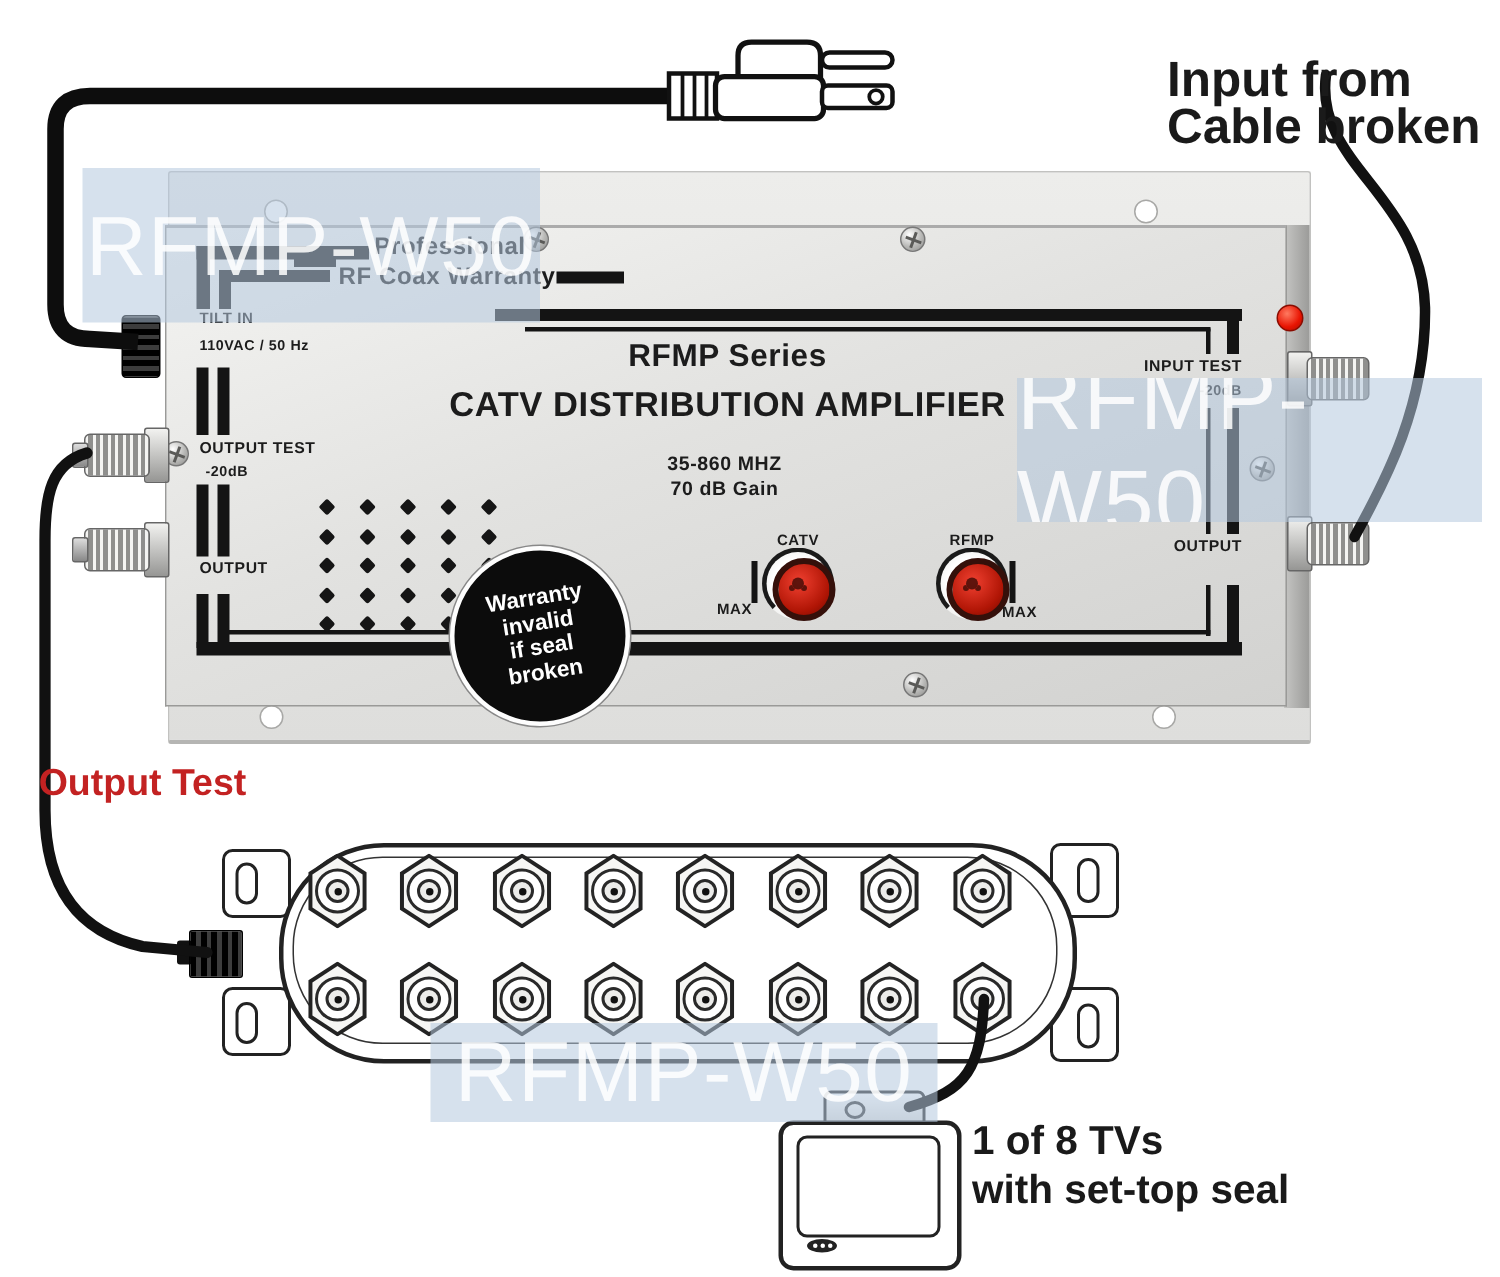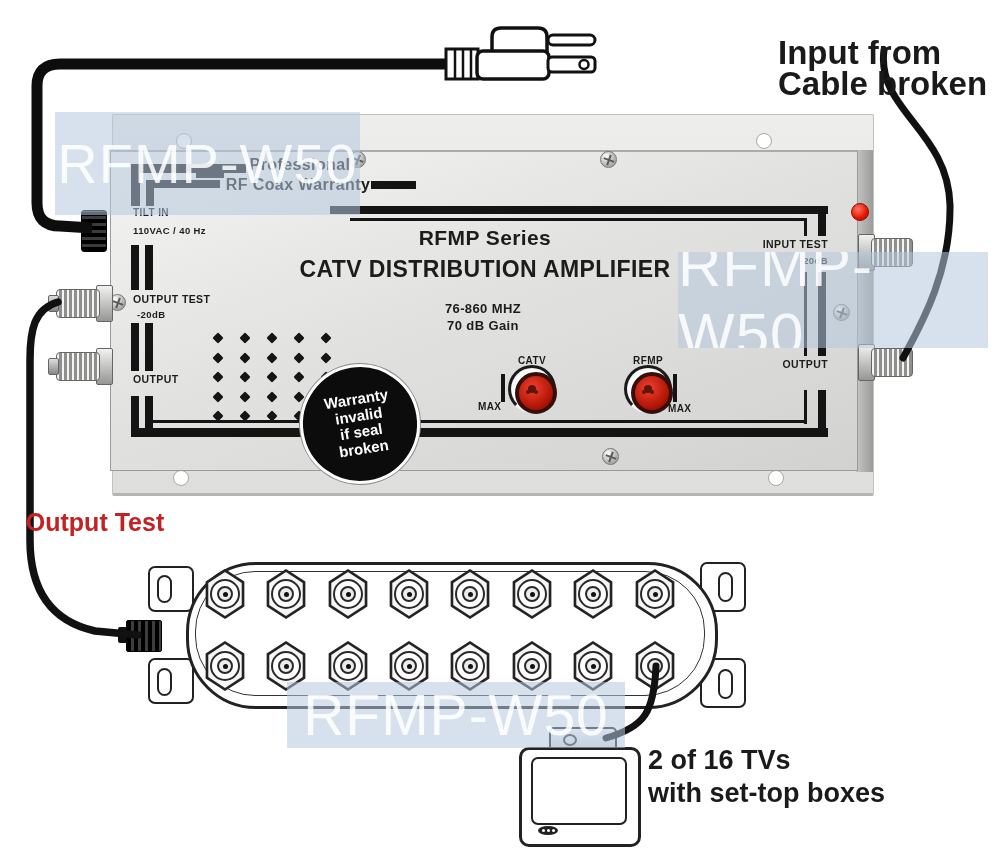--- a/index.html
+++ b/index.html
@@ -110,24 +110,24 @@
     <div class="bar" style="left:818px;top:212px;width:8px;height:24px;"></div>
     <div class="bar" style="left:804px;top:219px;width:3px;height:17px;"></div>
     <div class="bar" style="left:818px;top:272px;width:8px;height:84px;"></div>
     <div class="bar" style="left:804px;top:272px;width:3px;height:84px;"></div>
     <div class="bar" style="left:818px;top:390px;width:8px;height:44px;"></div>
     <div class="bar" style="left:804px;top:390px;width:3px;height:34px;"></div>
 
     <div class="lbl" style="left:225px;top:156px;width:150px;text-align:center;font-size:16px;">Professional</div>
     <div class="lbl" style="left:218px;top:176px;width:160px;text-align:center;font-size:16px;">RF Coax Warranty</div>
     <div class="lbl" style="left:133px;top:207px;font-size:10px;">TILT IN</div>
-    <div class="lbl" style="left:133px;top:225px;font-size:9.5px;font-weight:600;">110VAC / 40 Hz</div>
+    <div class="lbl" style="left:133px;top:225px;font-size:9.5px;font-weight:600;">110VAC / 50 Hz</div>
     <div class="lbl" style="left:380px;top:226px;width:210px;text-align:center;font-size:21px;">RFMP Series</div>
     <div class="lbl" style="left:278px;top:256px;width:414px;text-align:center;font-size:23px;">CATV DISTRIBUTION AMPLIFIER</div>
-    <div class="lbl" style="left:398px;top:301px;width:170px;text-align:center;font-size:13px;font-weight:600;">76-860 MHZ</div>
+    <div class="lbl" style="left:398px;top:301px;width:170px;text-align:center;font-size:13px;font-weight:600;">35-860 MHZ</div>
     <div class="lbl" style="left:398px;top:318px;width:170px;text-align:center;font-size:13px;font-weight:600;">70 dB Gain</div>
     <div class="lbl" style="left:133px;top:293px;font-size:10.5px;">OUTPUT TEST</div>
     <div class="lbl" style="left:137px;top:309px;font-size:9.5px;font-weight:600;">-20dB</div>
     <div class="lbl" style="left:133px;top:373px;font-size:10.5px;">OUTPUT</div>
     <div class="lbl" style="left:753px;top:238px;width:75px;text-align:right;font-size:10.5px;">INPUT TEST</div>
     <div class="lbl" style="left:753px;top:255px;width:75px;text-align:right;font-size:9.5px;font-weight:600;">-20dB</div>
     <div class="lbl" style="left:753px;top:358px;width:75px;text-align:right;font-size:10.5px;">OUTPUT</div>
 
     <div>
         <div class="vent" style="left: 214px; top: 334px;"></div>
@@ -364,21 +364,21 @@
   </svg>
 
   <div class="anno" style="left:778px;top:6px;font-size:33px;line-height:31px;z-index:20;margin-top:31px;">
     <div>Input from</div>
     <div>Cable broken</div>
   </div>
   <div class="anno" style="left:10px;top:508px;width:170px;text-align:center;font-size:25px;line-height:29px;font-weight:600;color:#c32222;z-index:20;">
     <div>Output Test</div>
   </div>
   <div class="anno" style="left:648px;top:744px;font-size:27px;line-height:33px;z-index:20;">
-    <div>2 of 16 TVs</div>
-    <div>with set-top boxes</div>
+    <div>1 of 8 TVs</div>
+    <div>with set-top seal</div>
   </div>
 
   <div class="wm" style="left:55px;top:112px;width:305px;height:103px;font-size:56px;background:rgba(181,200,223,.55);">RFMP-W50</div>
   <div class="wm" style="left:678px;top:252px;width:310px;height:96px;font-size:60px;background:rgba(181,200,223,.55);">RFMP-W50</div>
   <div class="wm" style="left:287px;top:682px;width:338px;height:66px;font-size:57px;background:rgba(181,200,223,.55);">RFMP-W50</div>
 
 </div>
 
 </body></html>

